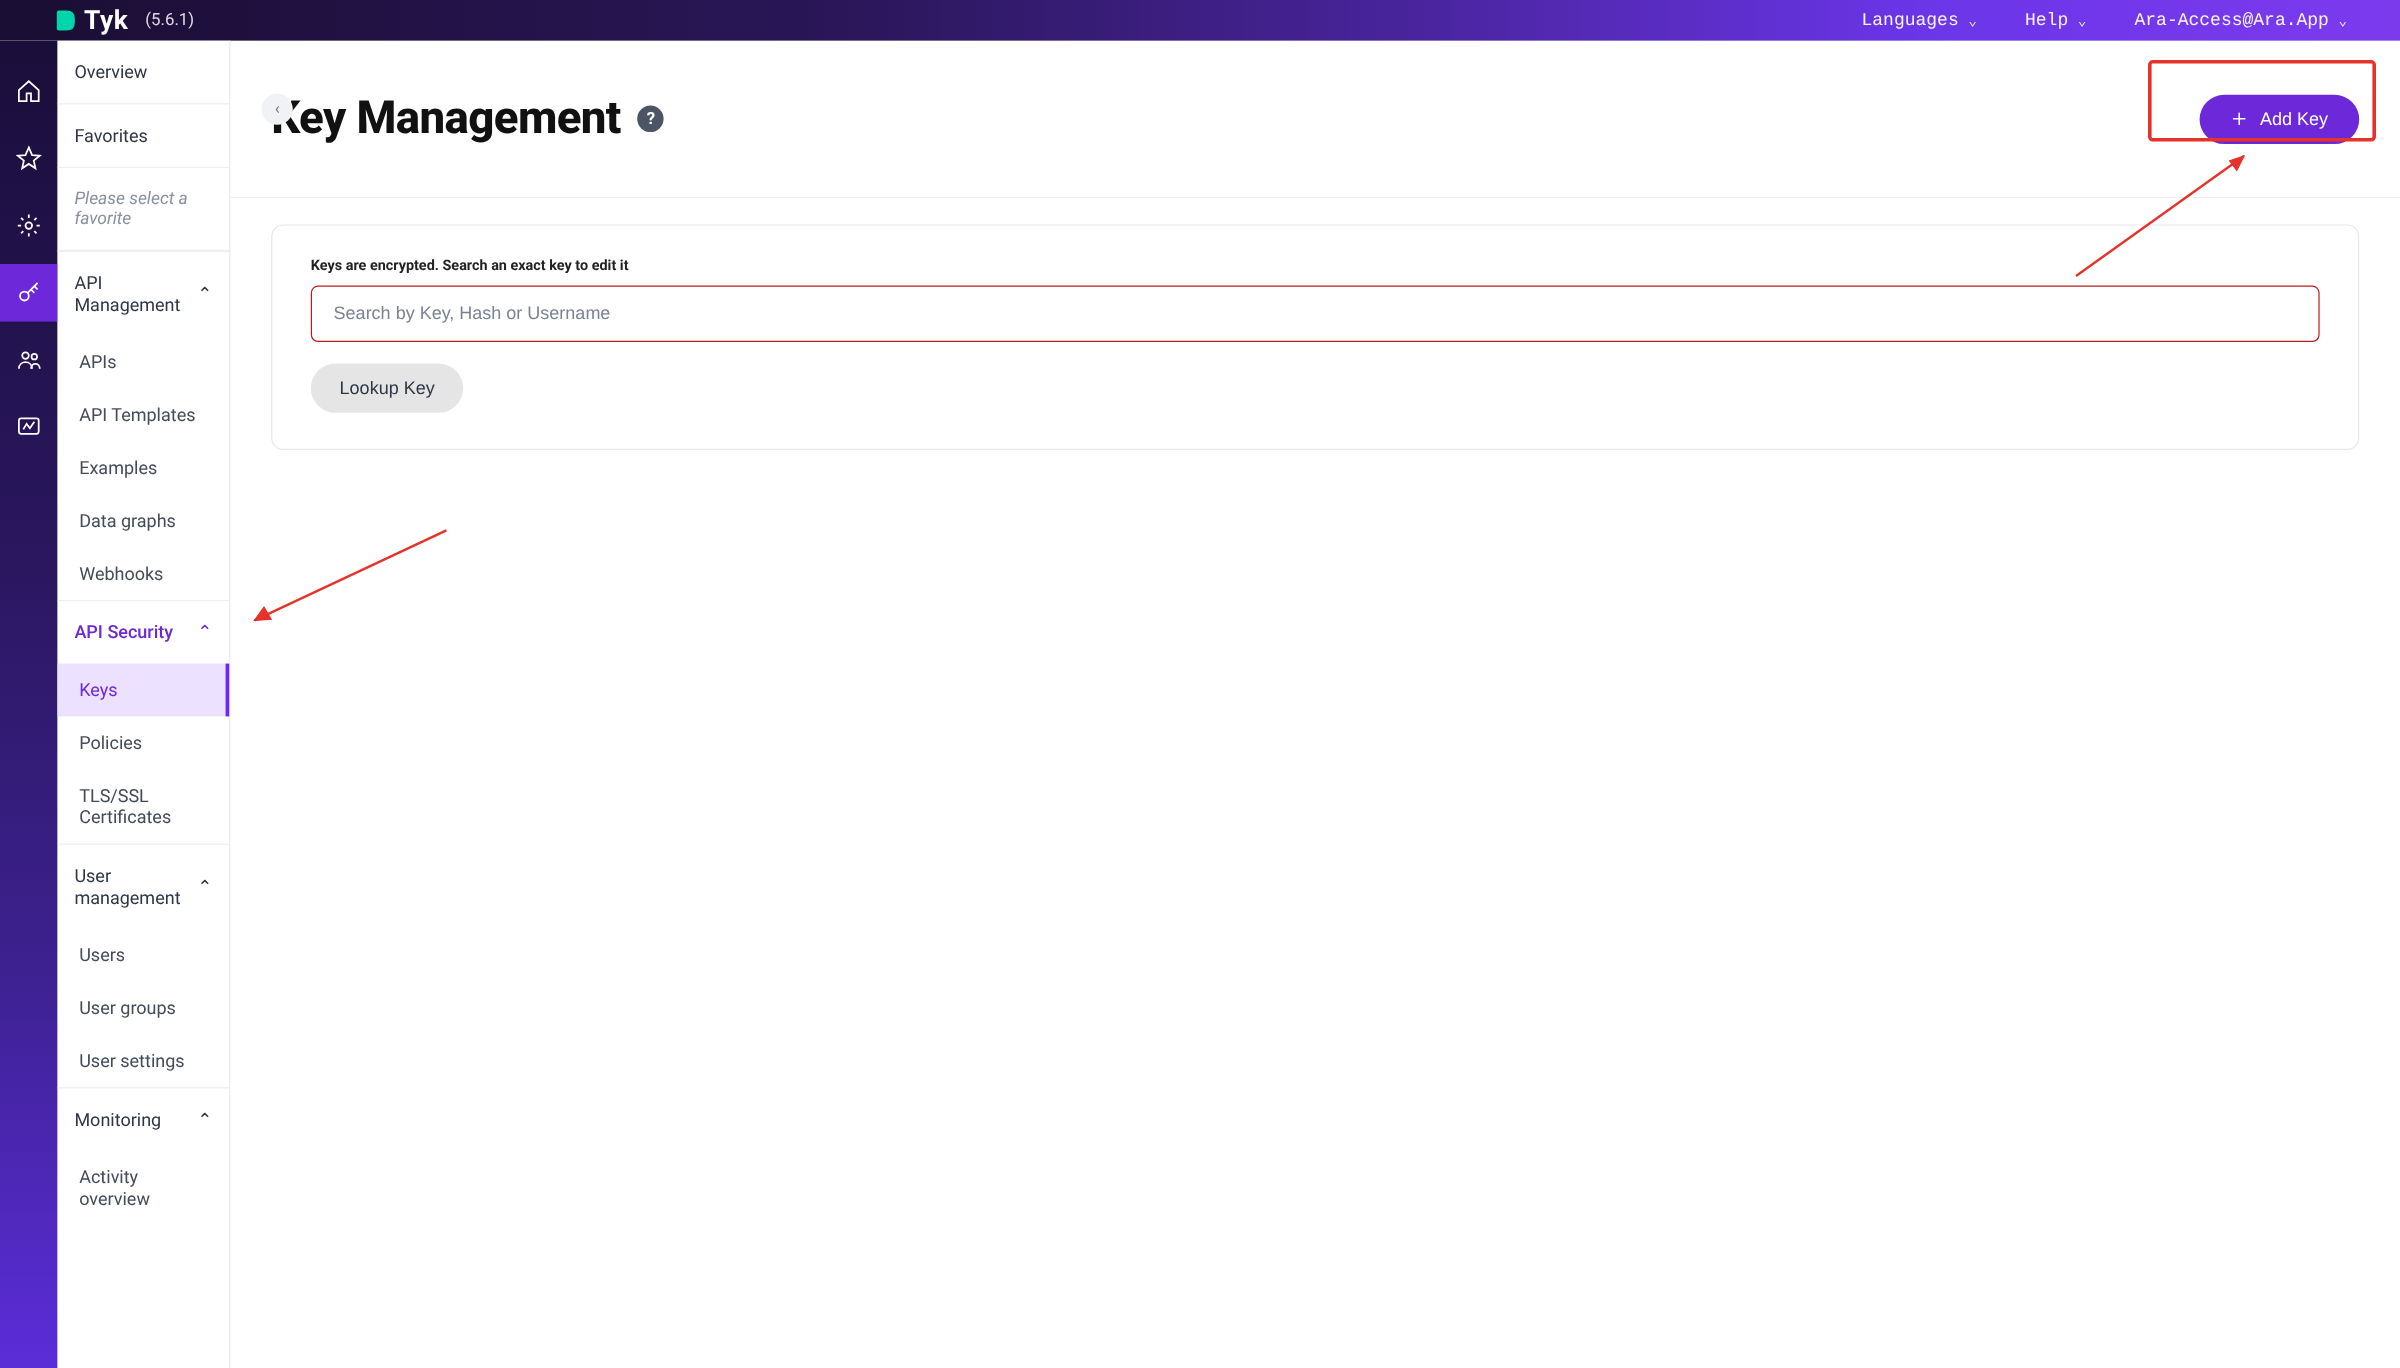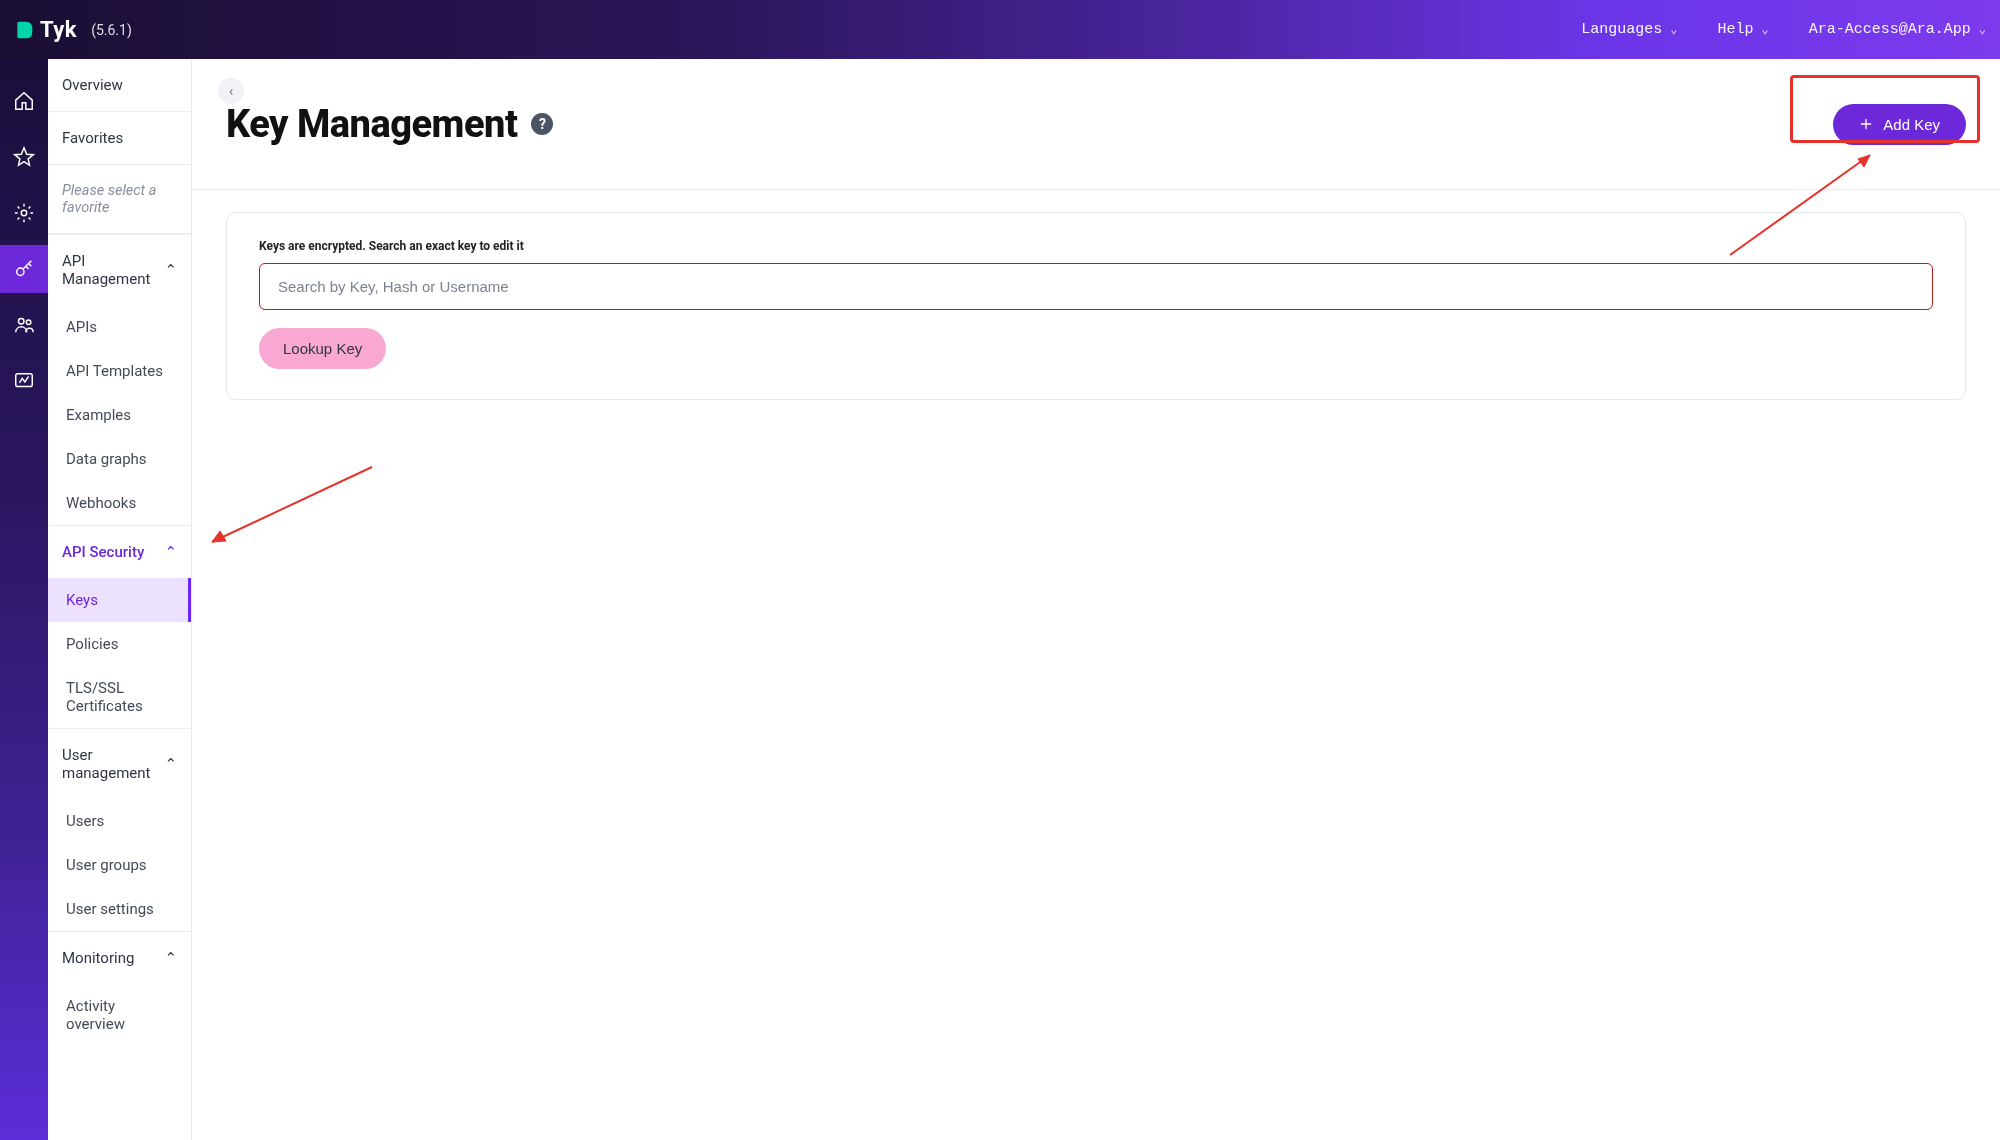--- a/index.html
+++ b/index.html
@@ -1,25 +1,25 @@
 <!DOCTYPE html>
 <html><head>
 <meta charset="utf-8">
 <style>
   * { box-sizing: border-box; margin: 0; padding: 0; }
   html, body { width: 2000px; height: 1140px; font-family: -apple-system, BlinkMacSystemFont, "Segoe UI", Roboto, "Helvetica Neue", Arial, sans-serif; overflow: hidden; }
   body { display: flex; flex-direction: column; }
 
   
   .header {
-    height: 59px;
+    height: 34px;
     background: linear-gradient(90deg, #1a0e33 0%, #2a1658 35%, #4a25a0 60%, #6b35e8 80%, #7c3aed 100%);
     display: flex;
     align-items: center;
-    padding: 0 14px;
+    padding: 0 44px;
     color: #fff;
   }
   .header-left { display: flex; align-items: center; gap: 10px; }
   .logo { display: flex; align-items: center; gap: 6px; }
   .logo-icon { width: 20px; height: 20px; }
   .product-name { font-weight: 700; font-size: 22px; letter-spacing: 0.5px; }
   .version { font-size: 14px; color: rgba(255,255,255,0.85); margin-left: 4px; }
   .header-right { margin-left: auto; display: flex; align-items: center; gap: 40px; }
   .header-link { display: flex; align-items: center; gap: 8px; font-size: 15px; cursor: pointer; color: rgba(255,255,255,0.95); font-family: Liberation Mono, monospace; }
   .chev { font-size: 12px; opacity: 0.9; }
@@ -72,21 +72,21 @@
     margin: 22px 34px; border: 1px solid #e6e7ec; border-radius: 10px; padding: 26px 32px 30px;
   }
   .panel-title { font-size: 20px; font-weight: 700; color:#222; margin-bottom: 22px; }
   .panel-subtitle { font-size: 12px; font-weight: 700; color:#222; margin-bottom: 10px; }
   .search-input {
     width: 100%; border: 1px solid #b91c1c; border-radius: 6px; padding: 14px 18px; font-size: 15px; color:#333;
     background:#fff;
   }
   .search-input::placeholder { color:#7c8291; }
   .lookup-btn {
-    margin-top: 18px; background:#f9a8d4; border:none; border-radius:999px; padding: 12px 24px; font-size:15px; color:#2f3545; cursor:pointer;
+    margin-top: 18px; background:#e5e5e5; border:none; border-radius:999px; padding: 12px 24px; font-size:15px; color:#2f3545; cursor:pointer;
   }
 
   
   .annot-box {
     position:absolute; border:3px solid #e5322b; border-radius:4px; pointer-events:none;
   }
   .annot-arrow {
     position:absolute; stroke:#e5322b; fill:#e5322b; pointer-events:none;
   }
 </style>

